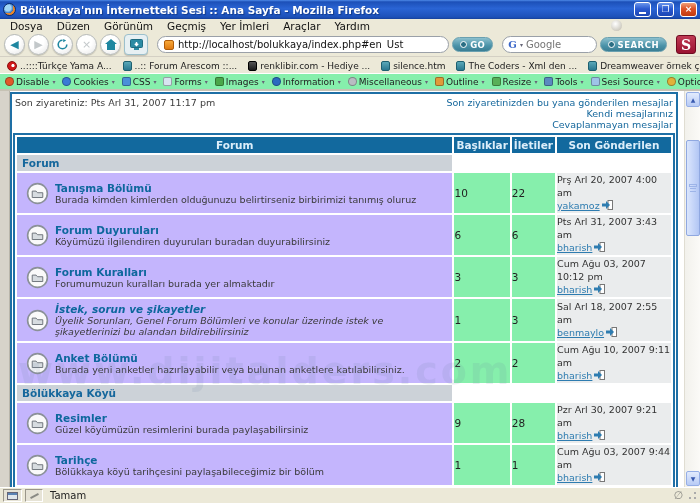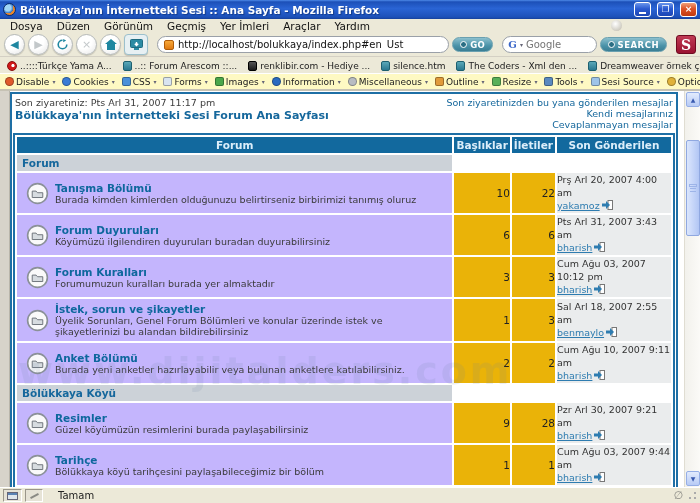--- a/index.html
+++ b/index.html
@@ -59,21 +59,21 @@
   
   .bmbar{position:absolute;top:58px;left:0;width:700px;height:15px;background:#ece9d8;
     display:flex;align-items:center;gap:11px;padding:0 7px;font-size:9px;color:#222;white-space:nowrap;}
   .bm{display:flex;align-items:center;gap:3px;}
   .bmic{width:9px;height:10px;border-radius:2px;flex:0 0 auto;
     background:linear-gradient(180deg,#5aa8b8,#2a7890);border:1px solid #1d6070;}
   .bmic.flag{width:10px;height:10px;border-radius:50%;border:1px solid #8a0a0a;
     background:radial-gradient(circle at 62% 45%,#fff 0 18%,#d01818 30%);}
   .bmic.dark{background:linear-gradient(180deg,#555,#1a1a1a);border-color:#000;}
   
-  .wdbar{position:absolute;top:73px;left:0;width:700px;height:18px;background:#fef9c3;
+  .wdbar{position:absolute;top:73px;left:0;width:700px;height:18px;background:#86efac;
     border-top:1px solid #fff;border-bottom:2px solid #c6c2b4;
     display:flex;align-items:center;gap:7px;padding:0 5px;font-size:9px;color:#222;white-space:nowrap;}
   .wd{display:flex;align-items:center;gap:2px;}
   .wdic{width:9px;height:9px;border-radius:2px;flex:0 0 auto;border:1px solid rgba(0,0,0,.3);}
   .wd .caret{margin-left:1px;}
   
   .viewport{position:absolute;top:91px;left:0;width:700px;height:396px;background:#fff;overflow:hidden;}
   .leftstrip{position:absolute;left:0;top:0;width:10px;height:100%;background:#d7d3ca;
     border-right:1px solid #b9b5aa;}
   .content{position:absolute;left:10px;top:1px;width:668px;background:#fff;
@@ -81,26 +81,26 @@
   .pageinfo{display:flex;justify-content:space-between;padding:1px 2px 3px 2px;}
   .pi-left{font-size:9.5px;color:#3c3c3c;line-height:11px;}
   .pi-head{margin-top:2px;font-size:11px;font-weight:bold;color:#15679c;}
   .pi-right{text-align:right;font-size:9.5px;color:#15679c;line-height:11px;}
   
   table.forum{width:100%;border-collapse:separate;border-spacing:2px;border:2px solid #1e6fa5;background:#fff;}
   table.forum th{background:#12699e;color:#dceefa;font-size:10.5px;font-weight:bold;height:16px;padding:0 2px;}
   td.cat{background:#ccd2d8;color:#15679c;font-weight:bold;font-size:10.5px;padding:1px 5px;height:16px;}
   td.catblank{background:#fff;}
   td.fcell{background:#c4b5fd;padding:1px 3px;height:32px;vertical-align:middle;}
-  tr.tall td.fcell{height:42px;}
+  tr.tall td.fcell{height:42px;font-style:italic;}
   .fwrap{display:flex;align-items:center;gap:6px;padding-left:6px;}
   .ficon{flex:0 0 auto;display:flex;}
   .fname{color:#0e679d;font-weight:bold;font-size:10.5px;text-decoration:none;display:block;}
   .fdesc{color:#3a3a3a;font-size:9.5px;line-height:11px;}
-  td.cnt{background:#eab308;text-align:right;font-size:10.5px;color:#222;vertical-align:middle;}
+  td.cnt{background:#86efac;text-align:left;font-size:10.5px;color:#222;vertical-align:middle;}
   td.lp{background:#eaeced;font-size:9.5px;color:#333;line-height:13px;vertical-align:middle;}
   .lp a{color:#2e7cb0;text-decoration:underline;margin-top:12px;}
   .lpicon{display:inline-block;vertical-align:-1px;margin-left:2px;}
   .watermark{position:absolute;left:18px;top:258px;font-size:38px;font-weight:bold;letter-spacing:3px;
     color:rgba(110,135,160,0.13);pointer-events:none;white-space:nowrap;}
   
   .scroll{position:absolute;right:0;top:0;width:16px;height:100%;
     background:linear-gradient(90deg,#f2f1ec,#fbfaf7);border-left:1px solid #e0ddd2;}
   .sbtn{position:absolute;left:1px;width:14px;height:15px;border-radius:2px;
     background:linear-gradient(180deg,#e2ebfd,#b8cbf5);border:1px solid #95aee6;
@@ -114,21 +114,21 @@
   .statusbar{position:absolute;bottom:0;left:0;width:700px;height:16px;background:#ece9d8;
     border-top:1px solid #fff;display:flex;align-items:center;font-size:10px;color:#222;
     padding:0 3px;gap:3px;}
   .well{height:13px;border:1px solid;border-color:#9a968a #fff #fff #9a968a;background:#e6e3d6;
     display:flex;align-items:center;justify-content:center;padding:0 3px;}
   .st-ic1{width:11px;height:8px;border:1px solid #667;background:#dfe6ec;position:relative;}
   .st-ic1:after{content:"";position:absolute;left:0;top:0;width:100%;height:2px;background:#5a82b4;}
   .st-ic2{width:10px;height:8px;position:relative;}
   .st-ic2:after{content:"";position:absolute;left:1px;top:3px;width:9px;height:2px;background:#8a8a84;
     transform:rotate(-28deg);}
-  .st-text{margin-left:12px;}
+  .st-text{margin-left:4px;}
   .st-right{margin-left:auto;display:flex;align-items:center;gap:4px;color:#8a8a84;}
   .noentry{font-size:11px;line-height:11px;}
   .grip{width:10px;height:10px;background:
     radial-gradient(circle at 8px 2px,#aaa 1px,transparent 1.4px),
     radial-gradient(circle at 8px 7px,#aaa 1px,transparent 1.4px),
     radial-gradient(circle at 3px 7px,#aaa 1px,transparent 1.4px);}
 </style>
 </head>
 <body>
 
@@ -284,21 +284,20 @@
 
 </div>
 
 <div class="viewport">
   <div class="leftstrip"></div>
 
   <div class="content">
     <div class="pageinfo">
       <div class="pi-left">
         <div>Son ziyaretiniz: Pts Arl 31, 2007 11:17 pm</div>
-        <div class="pi-head">Bölükkaya'nın İnternetteki Sesi Forum Ana Sayfası</div>
       </div>
       <div class="pi-right">
         <div>Son ziyaretinizden bu yana gönderilen mesajlar</div>
         <div>Kendi mesajlarınız</div>
         <div>Cevaplanmayan mesajlar</div>
       </div>
     </div>
 
     <table class="forum">
       <colgroup>

